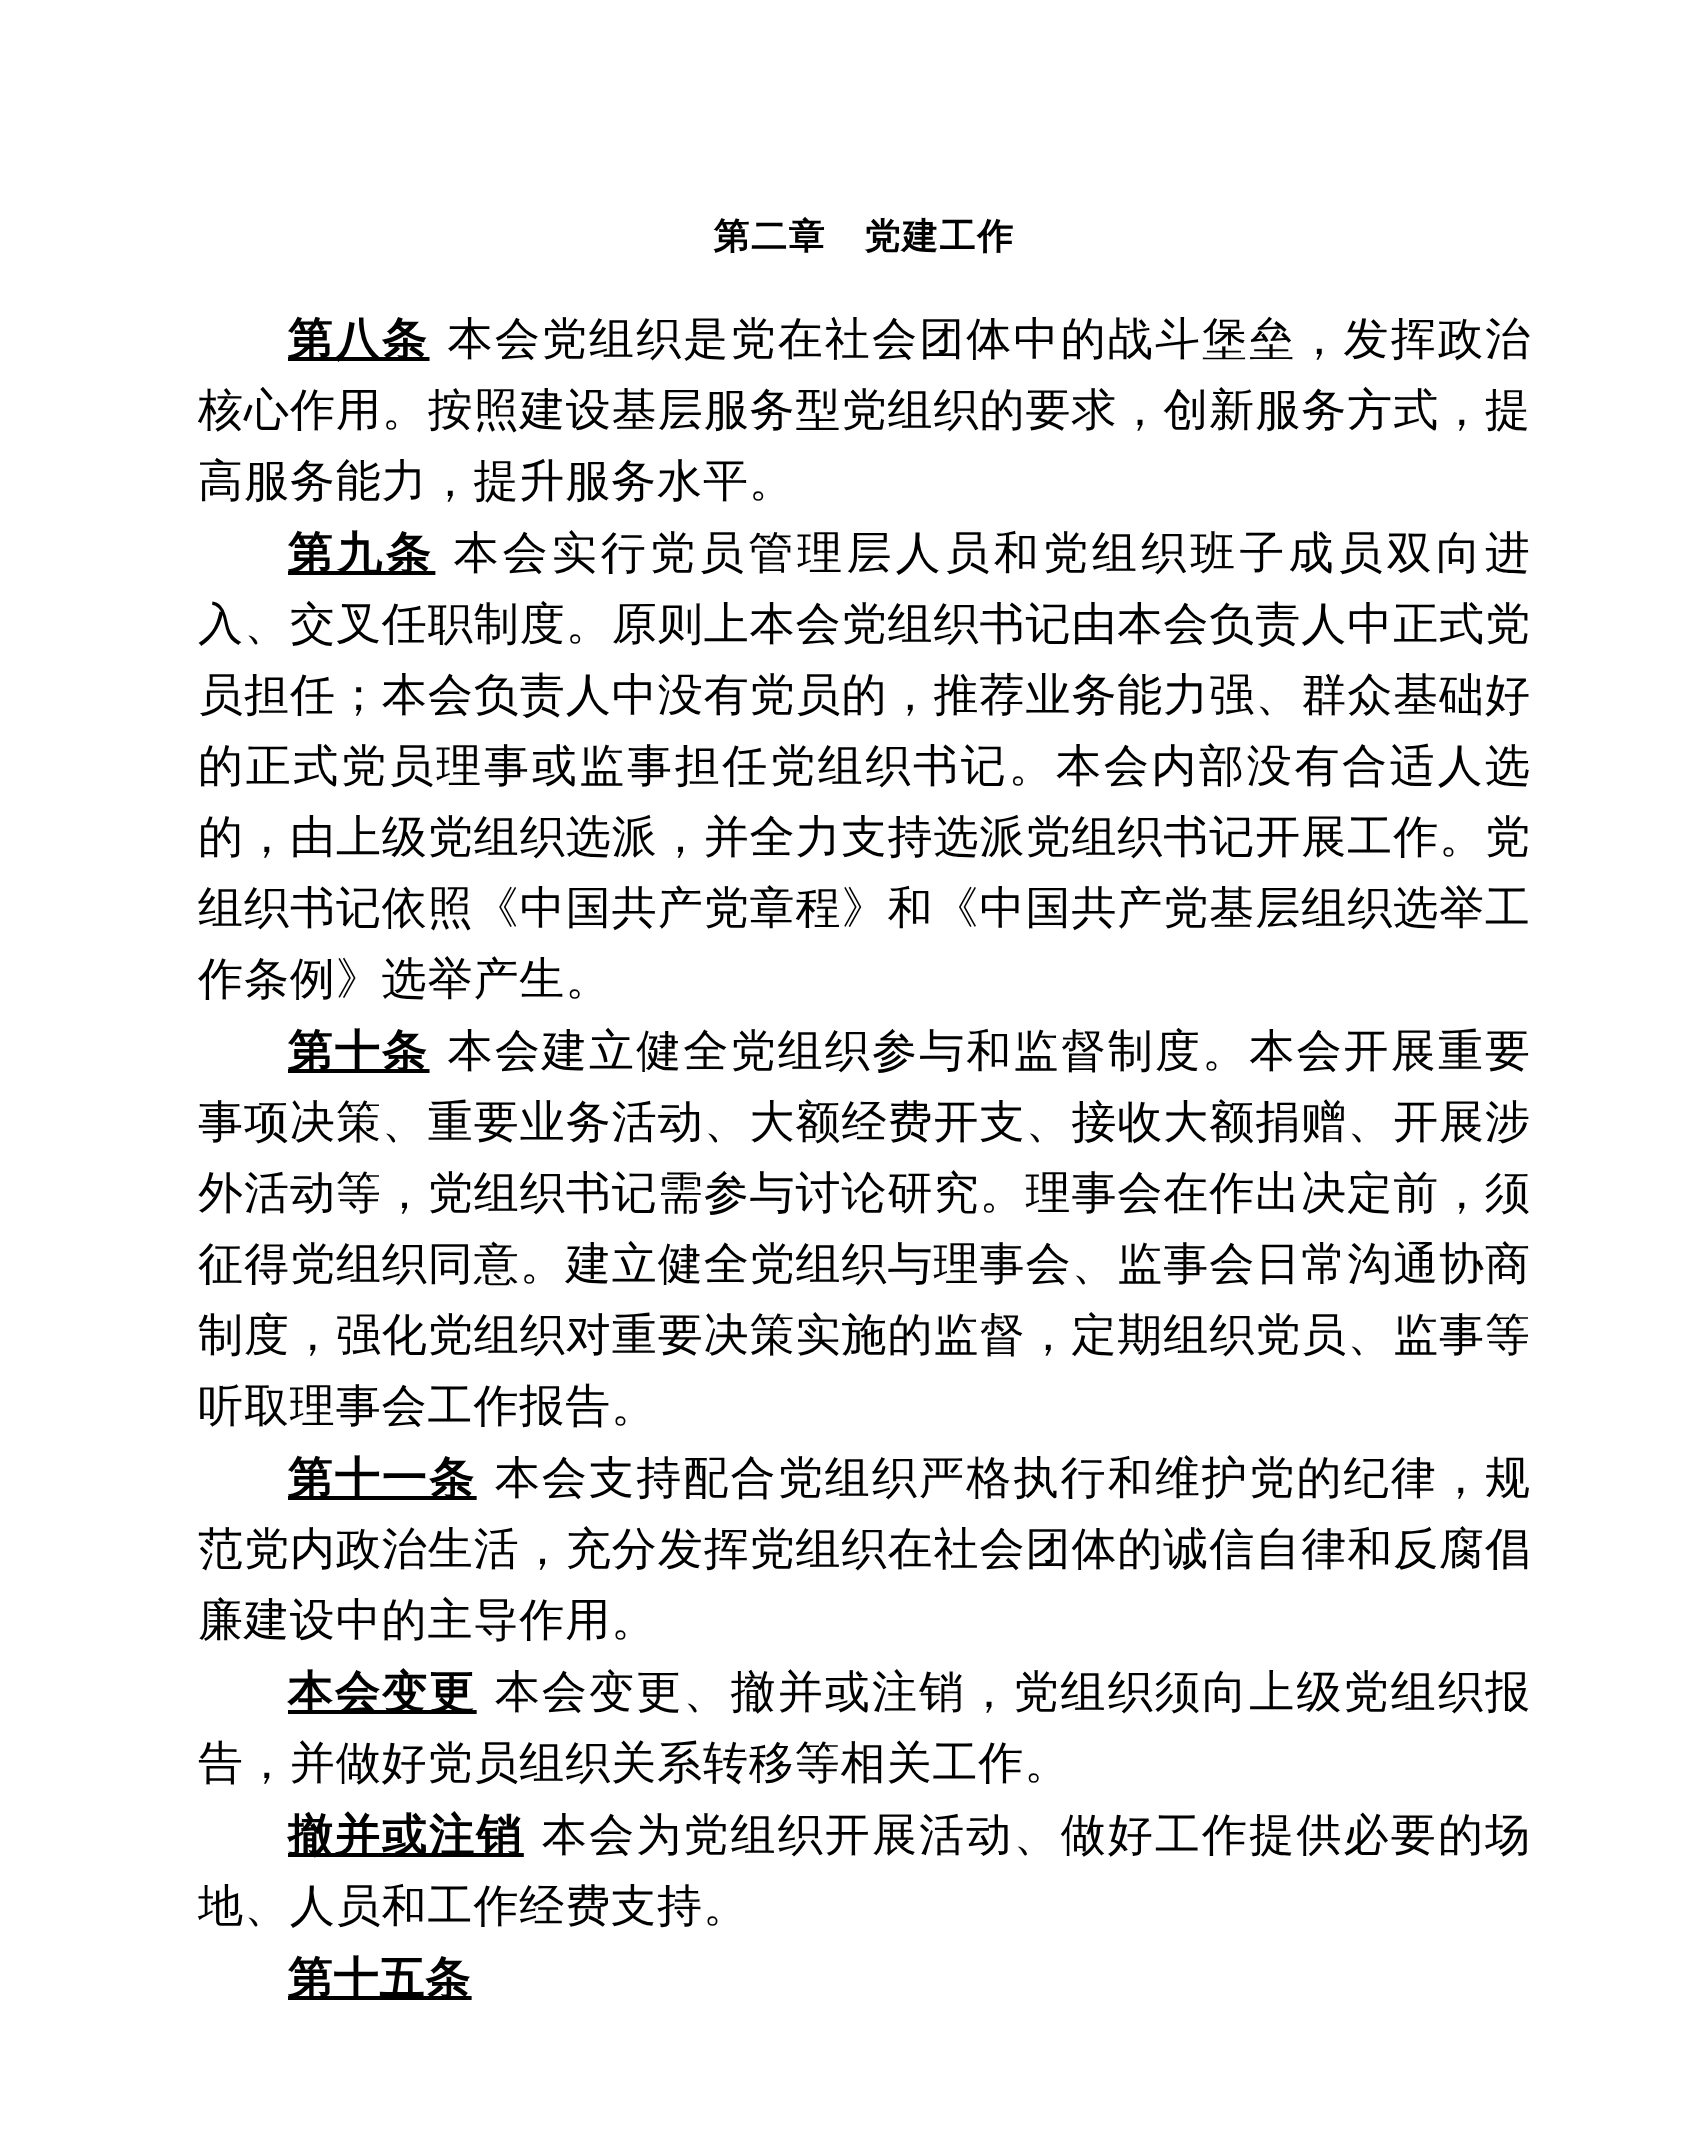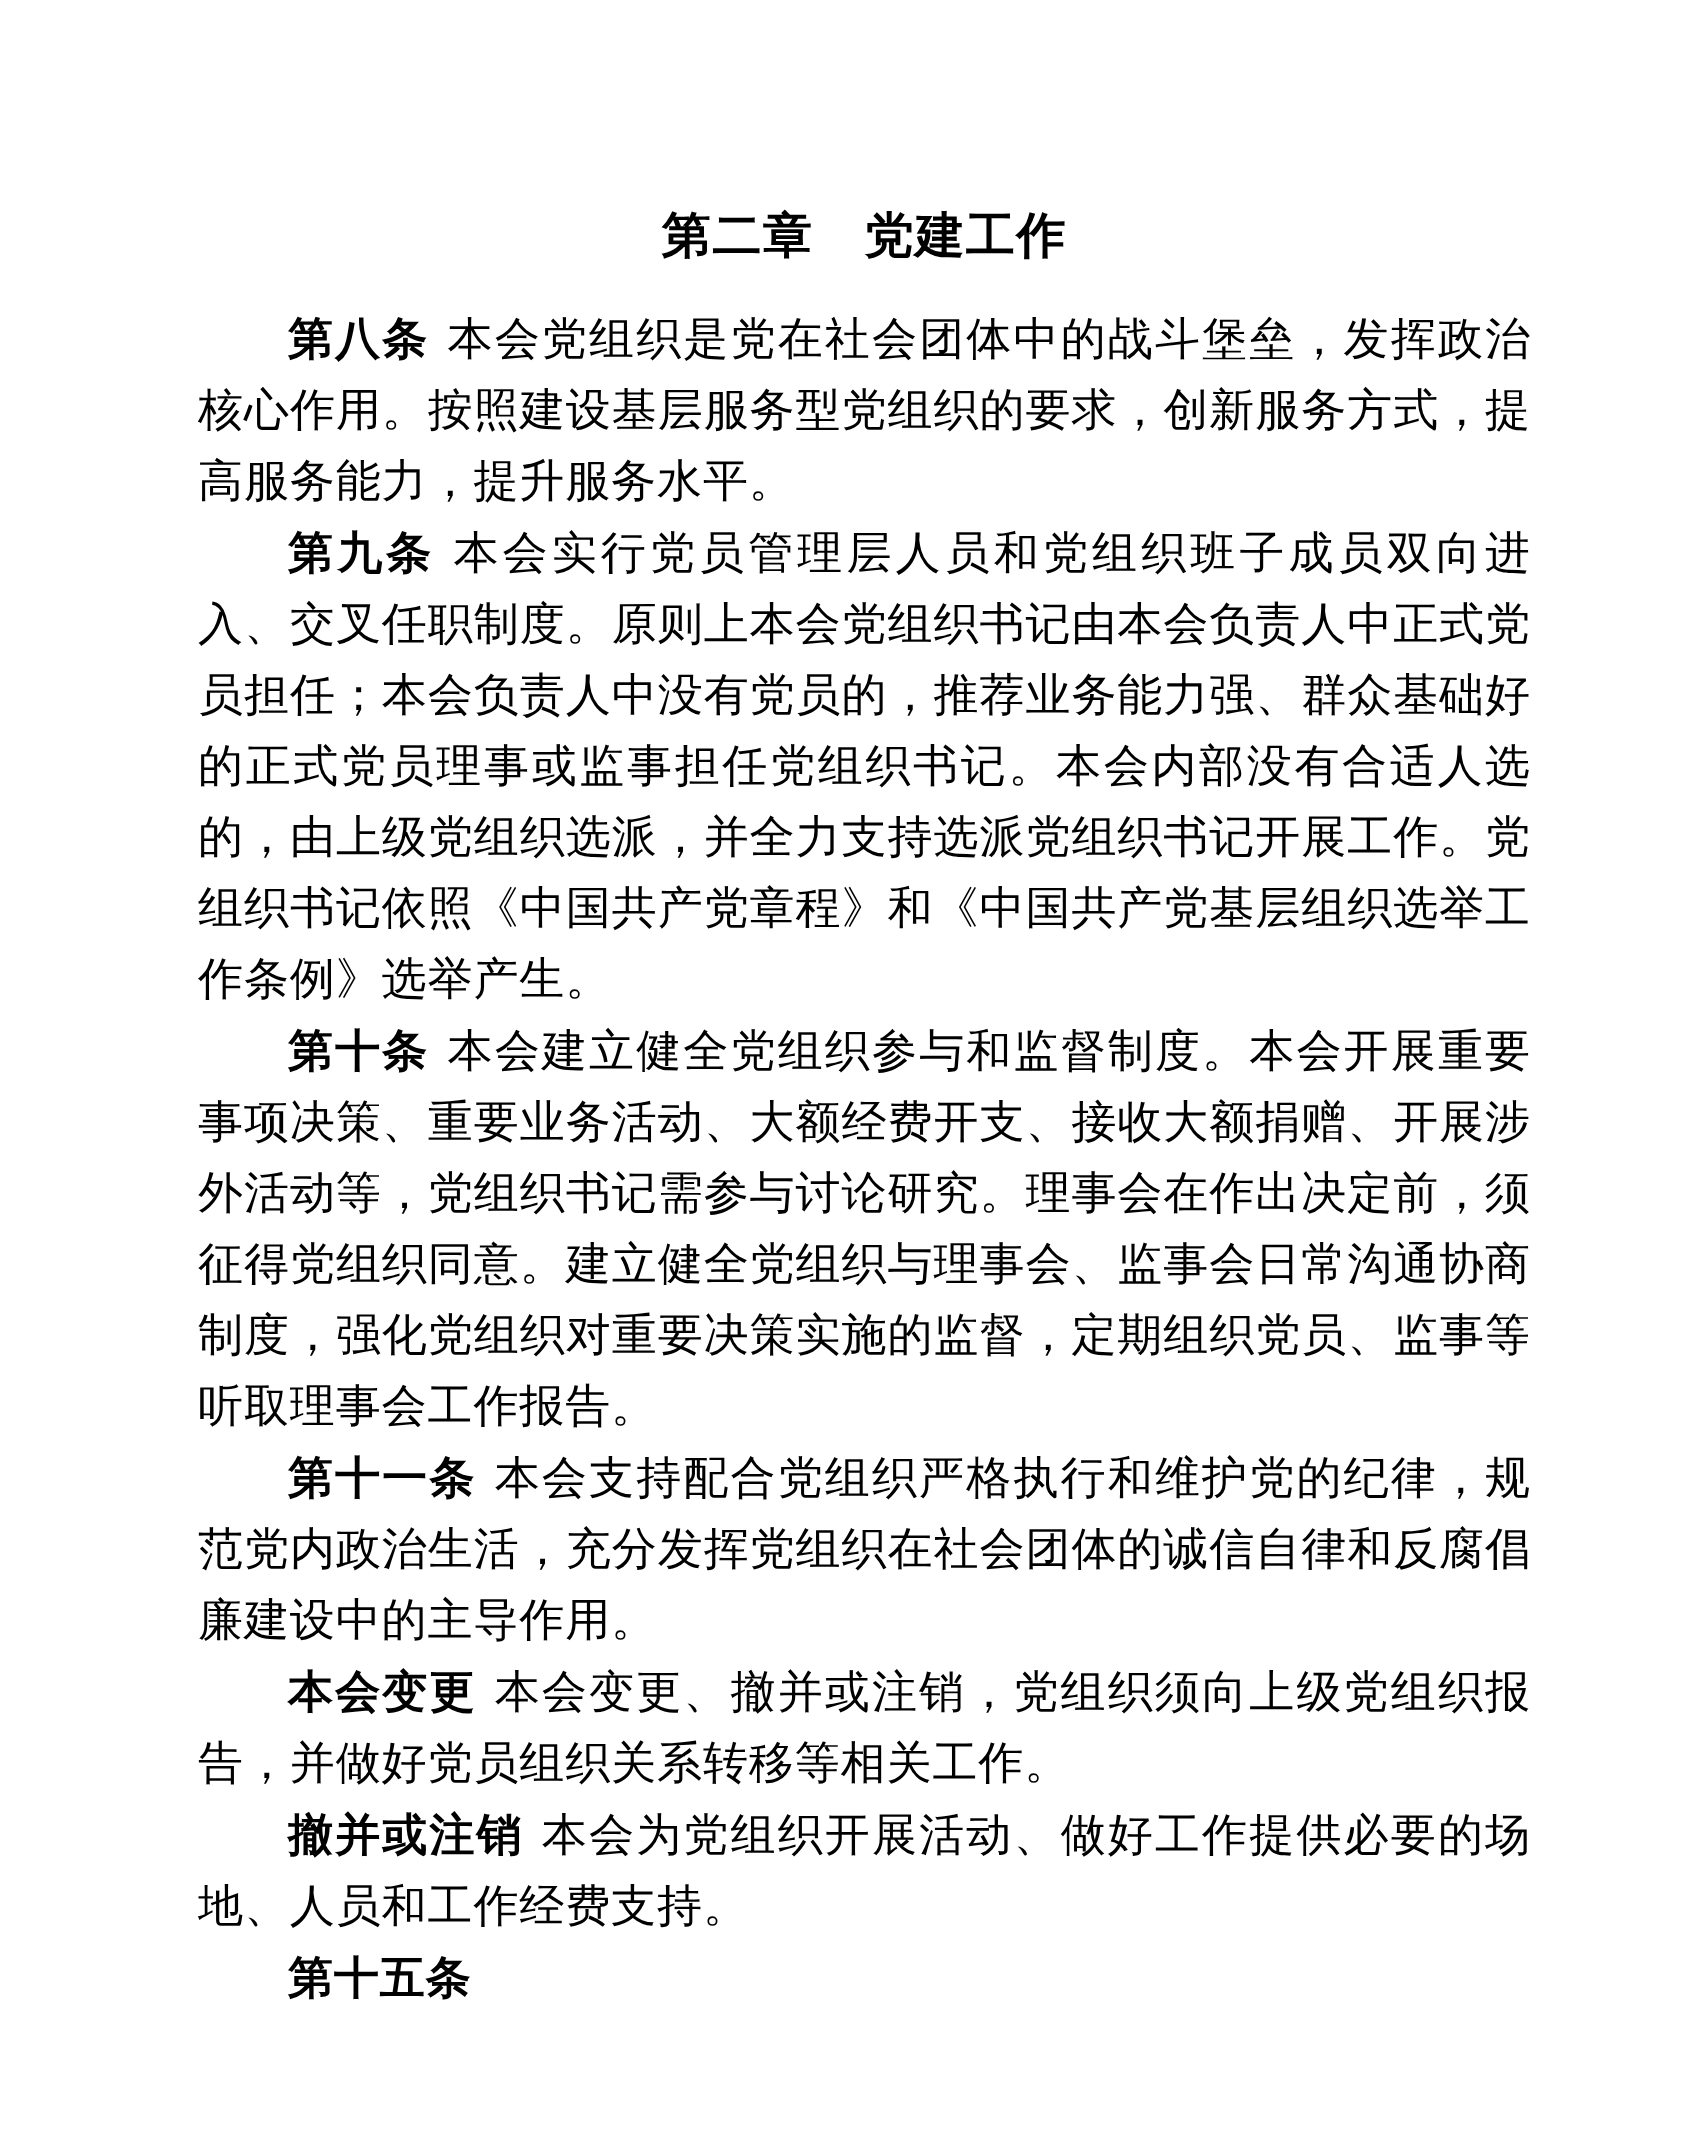--- a/index.html
+++ b/index.html
@@ -25,40 +25,41 @@
     letter-spacing: 0.9px;
     text-align: justify;
     text-justify: inter-character;
   }
   .continuation-line {
     text-indent: 0;
   }
   .chapter-heading {
     font-family: "Liberation Sans", "DejaVu Sans", sans-serif;
     font-weight: 700;
-    font-size: 49px;
+    font-size: 36px;
     line-height: 77px;
     text-align: center;
     letter-spacing: 1.7px;
   }
   .chapter-heading.ch2 { margin-top: 18.5px; }
   .articles { margin-top: 29px; }
   .article {
     margin: 0;
     font-size: 45px;
     line-height: 71px;
     letter-spacing: 0.9px;
     text-align: justify;
     text-justify: inter-character;
     text-indent: 2em;
   }
   .article-label {
     font-family: "Liberation Sans", "DejaVu Sans", sans-serif;
     font-weight: 700;
     margin-right: 0.4em;
+    text-decoration: underline;
   }
 </style>
 </head>
 <body>
 
 <div class="page">
   <div class="content">
 
 
     <div class="chapter-heading ch2">第二章　党建工作</div>

